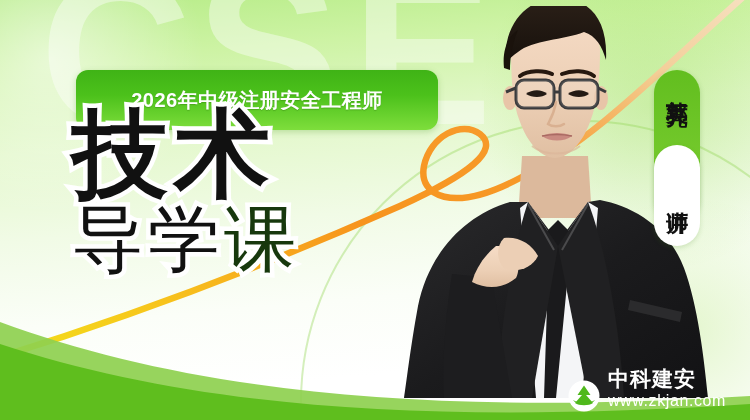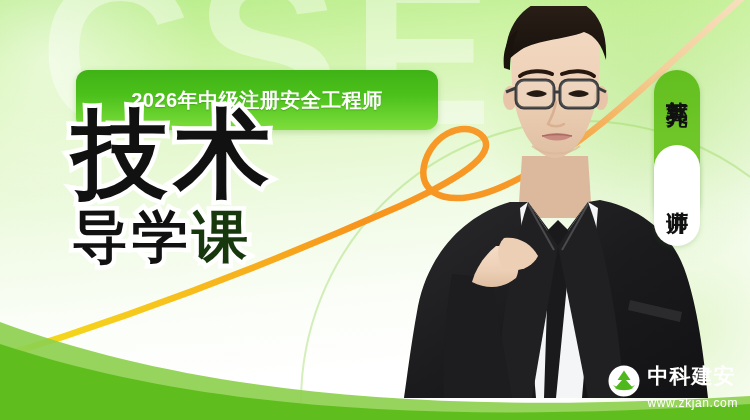--- a/index.html
+++ b/index.html
@@ -64,22 +64,22 @@
 
   
   .headline{position:absolute;left:72px;top:108px;}
   .line1{
     font-size:96px;line-height:.96;font-weight:700;color:#111111;
     letter-spacing:6px;white-space:nowrap;
     -webkit-text-stroke:9px #ffffff;
     paint-order:stroke fill;
   }
   .line2{
-    margin-top:10px;
-    font-size:56px;line-height:.98;font-weight:700;
+    margin-top:4px;
+    font-size:72px;line-height:.98;font-weight:400;
     letter-spacing:4px;white-space:nowrap;
     -webkit-text-stroke:9px #ffffff;
     paint-order:stroke fill;
   }
   .ch-black{color:#111111;}
   .ch-green{color:#17380d;}
 
   
   .photo{position:absolute;left:392px;top:6px;width:358px;height:392px;}
 
@@ -108,30 +108,30 @@
   .rolepill .rl{
     color:#111111;font-size:22px;font-weight:700;line-height:1.2;
     writing-mode:vertical-rl;text-orientation:upright;letter-spacing:2px;
   }
 
   
   .waves{position:absolute;left:0;bottom:0;width:750px;height:120px;}
 
   
   .brand{
-    position:absolute;right:12px;bottom:8px;
-    display:flex;align-items:flex-start;gap:8px;
+    position:absolute;right:24px;bottom:8px;
+    display:flex;align-items:flex-end;gap:8px;
   }
   .brand-mark{width:32px;height:32px;flex:0 0 auto;}
   .brand-txt{display:flex;flex-direction:column;justify-content:center;}
   .brand-name{
     color:#ffffff;font-size:21px;font-weight:700;letter-spacing:1px;line-height:1.05;
   }
   .brand-url{
-    color:#ffffff;font-size:12px;letter-spacing:.6px;line-height:1.3;margin-top:9px;
+    color:#ffffff;font-size:16px;letter-spacing:.6px;line-height:1.3;margin-top:1px;
     font-family:"Liberation Sans",sans-serif;
   }
 </style>
 </head>
 <body>
 
 <div class="poster">
 
   <div class="blob blob1"></div>
   <div class="blob blob2"></div>

